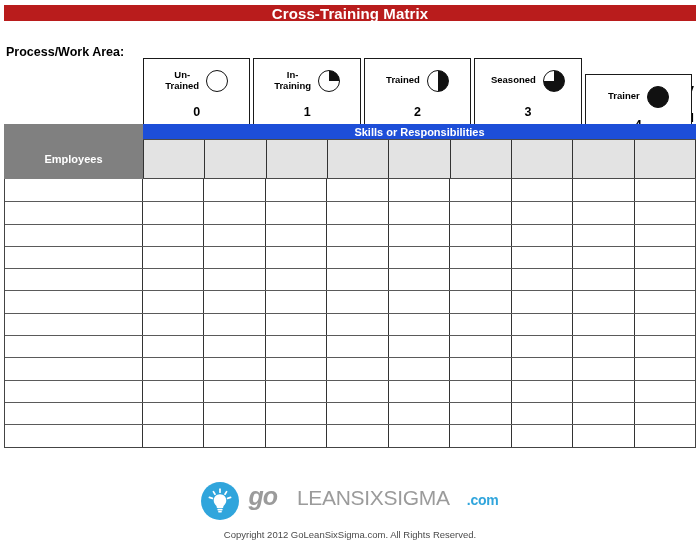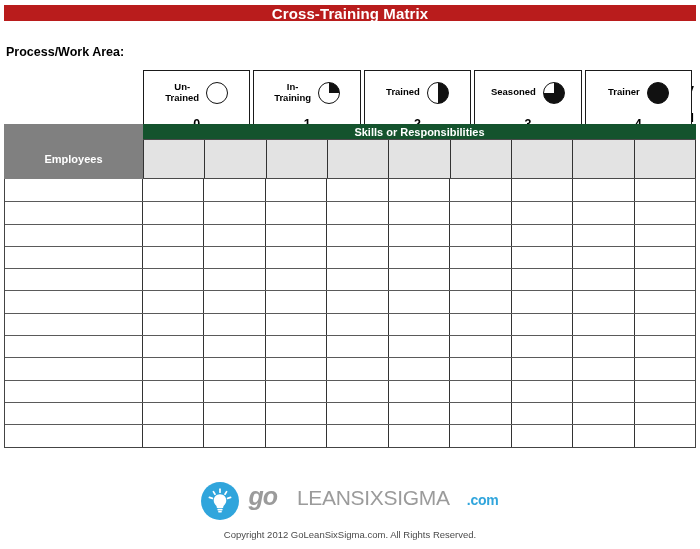--- a/index.html
+++ b/index.html
@@ -55,35 +55,35 @@
     padding-right: 6px;
     box-sizing: border-box;
   }
   #skill-key-label { top: 82px; }
   #level-label     { top: 111px; }
 
   
   .skillkey-row {
     position: absolute;
     left: 143px;
-    top: 70px;
+    top: 58px;
     width: 549px;
     height: 67px;
     display: flex;
   }
   .skillkey-box {
     flex: 1 1 0;
     border: 1px solid #1a1a1a;
     margin-right: 3px;
     box-sizing: border-box;
     display: flex;
     flex-direction: column;
     background: #ffffff;
   }
-  .skillkey-box:last-child { margin-right: 0; }
+  .skillkey-box:last-child { margin-right: 0; margin-top: 16px; }
   .sk-top {
     flex: 0 0 43px;
     display: flex;
     align-items: center;
     justify-content: center;
     gap: 7px;
     padding: 0 4px;
   }
   .sk-name {
     font-size: 9.5px;
@@ -118,21 +118,21 @@
   
   .matrix {
     position: absolute;
     left: 4px;
     top: 124px;
     width: 692px;
   }
   .band {
     display: flex;
     height: 15px;
-    background: #14532d;
+    background: #1d4ed8;
   }
   .band-left {
     width: 139px;
     flex: 0 0 139px;
     background: #808080;
   }
   .band-right {
     flex: 1 1 auto;
     display: flex;
     align-items: center;

